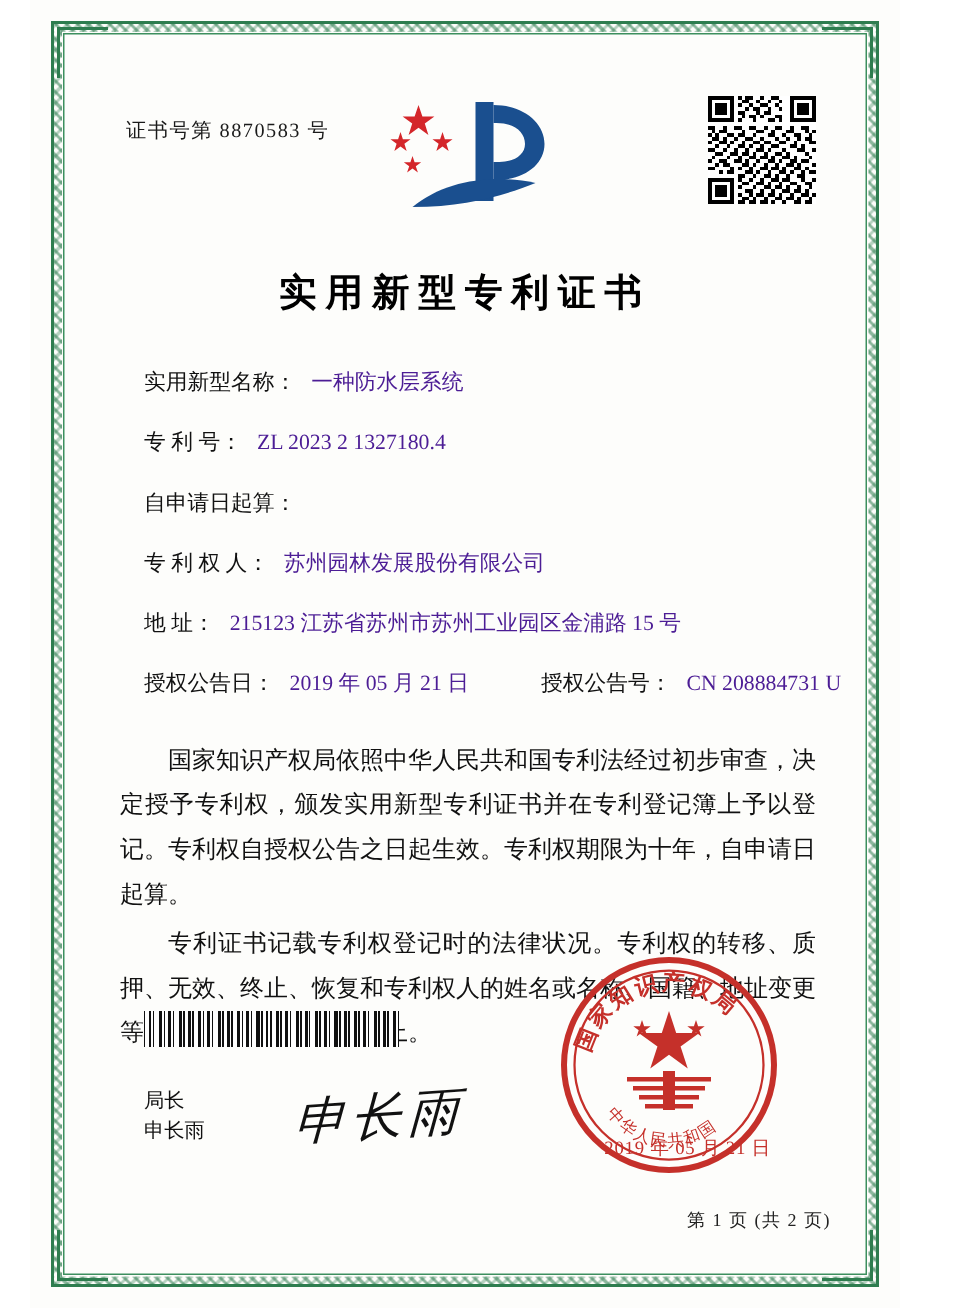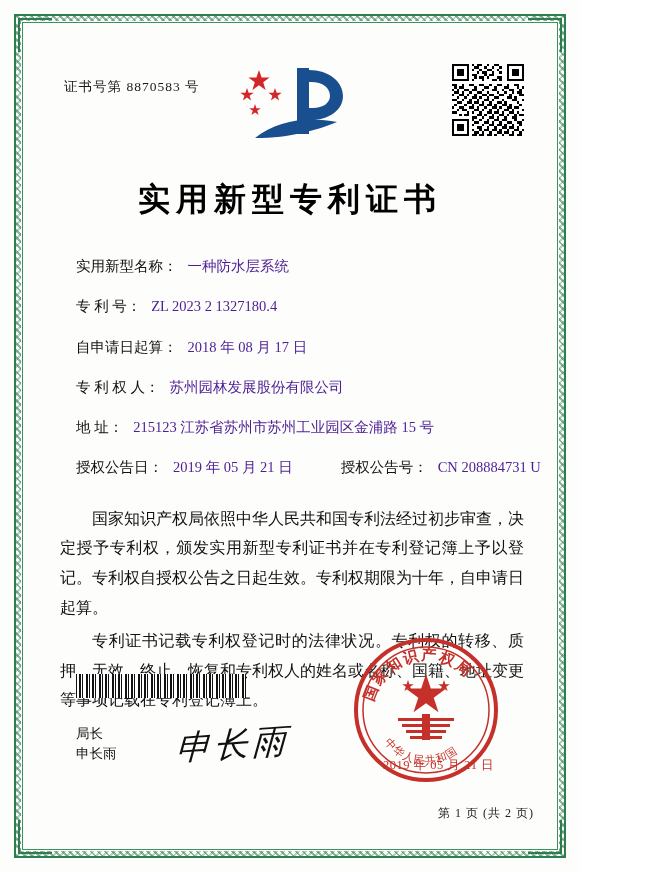--- a/index.html
+++ b/index.html
@@ -14,20 +14,21 @@
     color: #111;
     overflow: hidden;
   }
 
   .certificate {
     position: relative;
     width: 580px;
     height: 872px;
     background: #fdfdfb;
     box-sizing: border-box;
+    margin-left: 20px;
   }
 
   
   .border-outer {
     position: absolute;
     left: 14px;
     top: 14px;
     right: 14px;
     bottom: 14px;
     border: 2px solid #2e7d4f;
@@ -108,21 +109,21 @@
     position: absolute;
     right: 10px;
     top: 18px;
     width: 72px;
     height: 72px;
   }
 
   
   .title {
     text-align: center;
-    font-size: 32px;
+    font-size: 25px;
     font-weight: bold;
     letter-spacing: 6px;
     margin-top: 22px;
     margin-bottom: 10px;
     color: #000;
     font-family: Liberation Sans, sans-serif;
   }
 
   
   .fields {
@@ -498,21 +499,20 @@
       </div>
 
 
       <div class="field-row">
         <span class="field-label">专 利 号：</span>
         <span class="field-value">ZL 2023 2 1327180.4</span>
       </div>
 
       <div class="field-row">
         <span class="field-label">自申请日起算：</span>
-        <span class="field-value">2018 年 08 月 17 日</span>
       </div>
 
       <div class="field-row">
         <span class="field-label">专 利 权 人：</span>
         <span class="field-value">苏州园林发展股份有限公司</span>
       </div>
 
       <div class="field-row">
         <span class="field-label">地         址：</span>
         <span class="field-value">215123  江苏省苏州市苏州工业园区金浦路 15 号</span>

